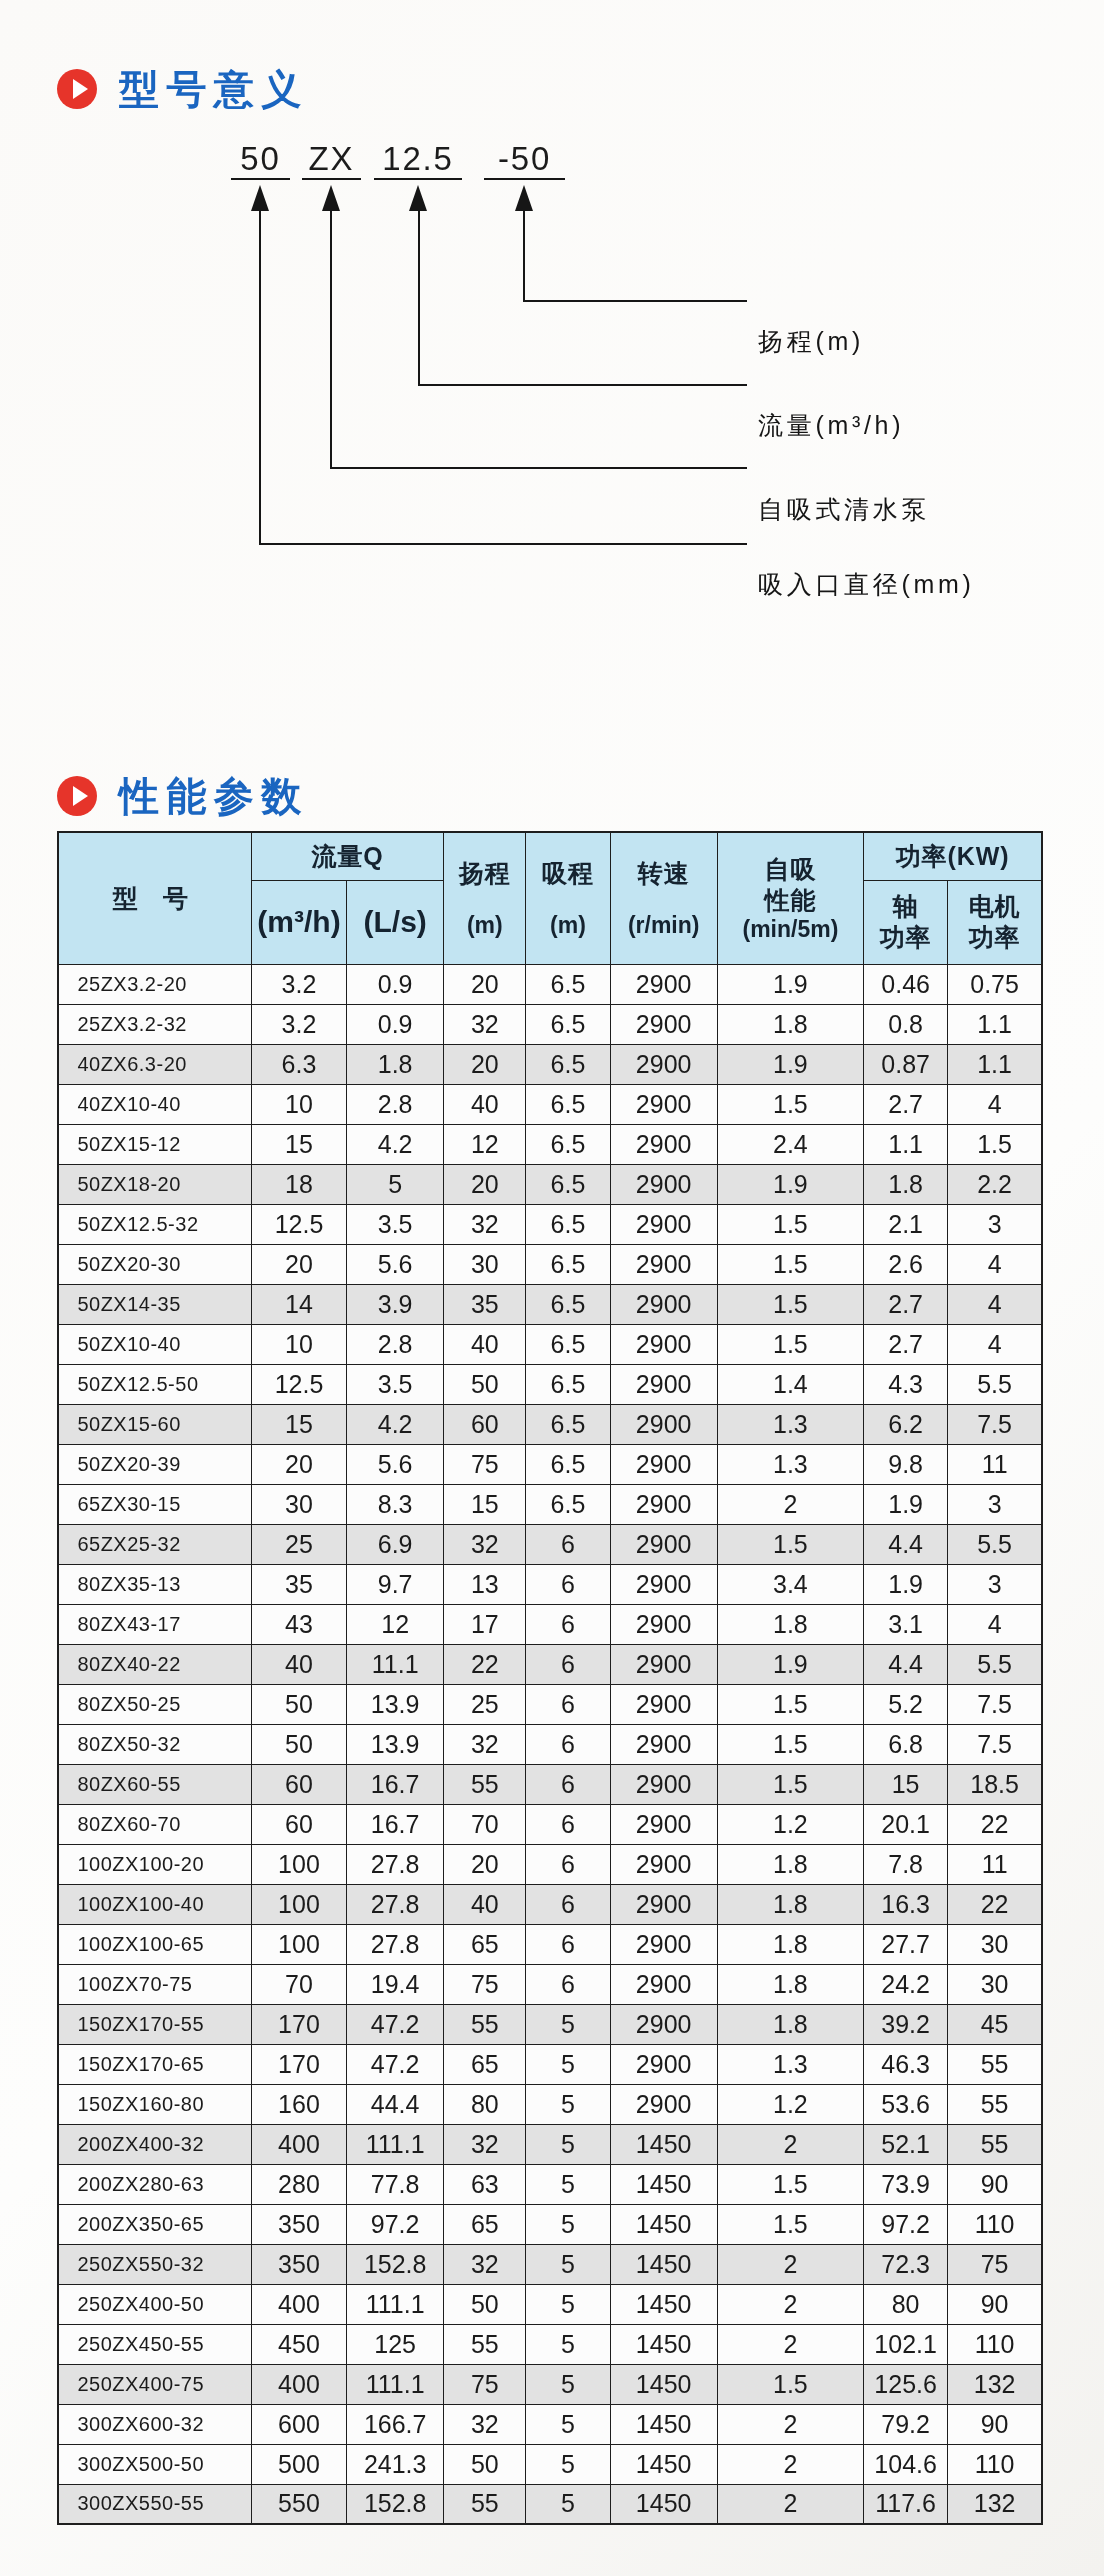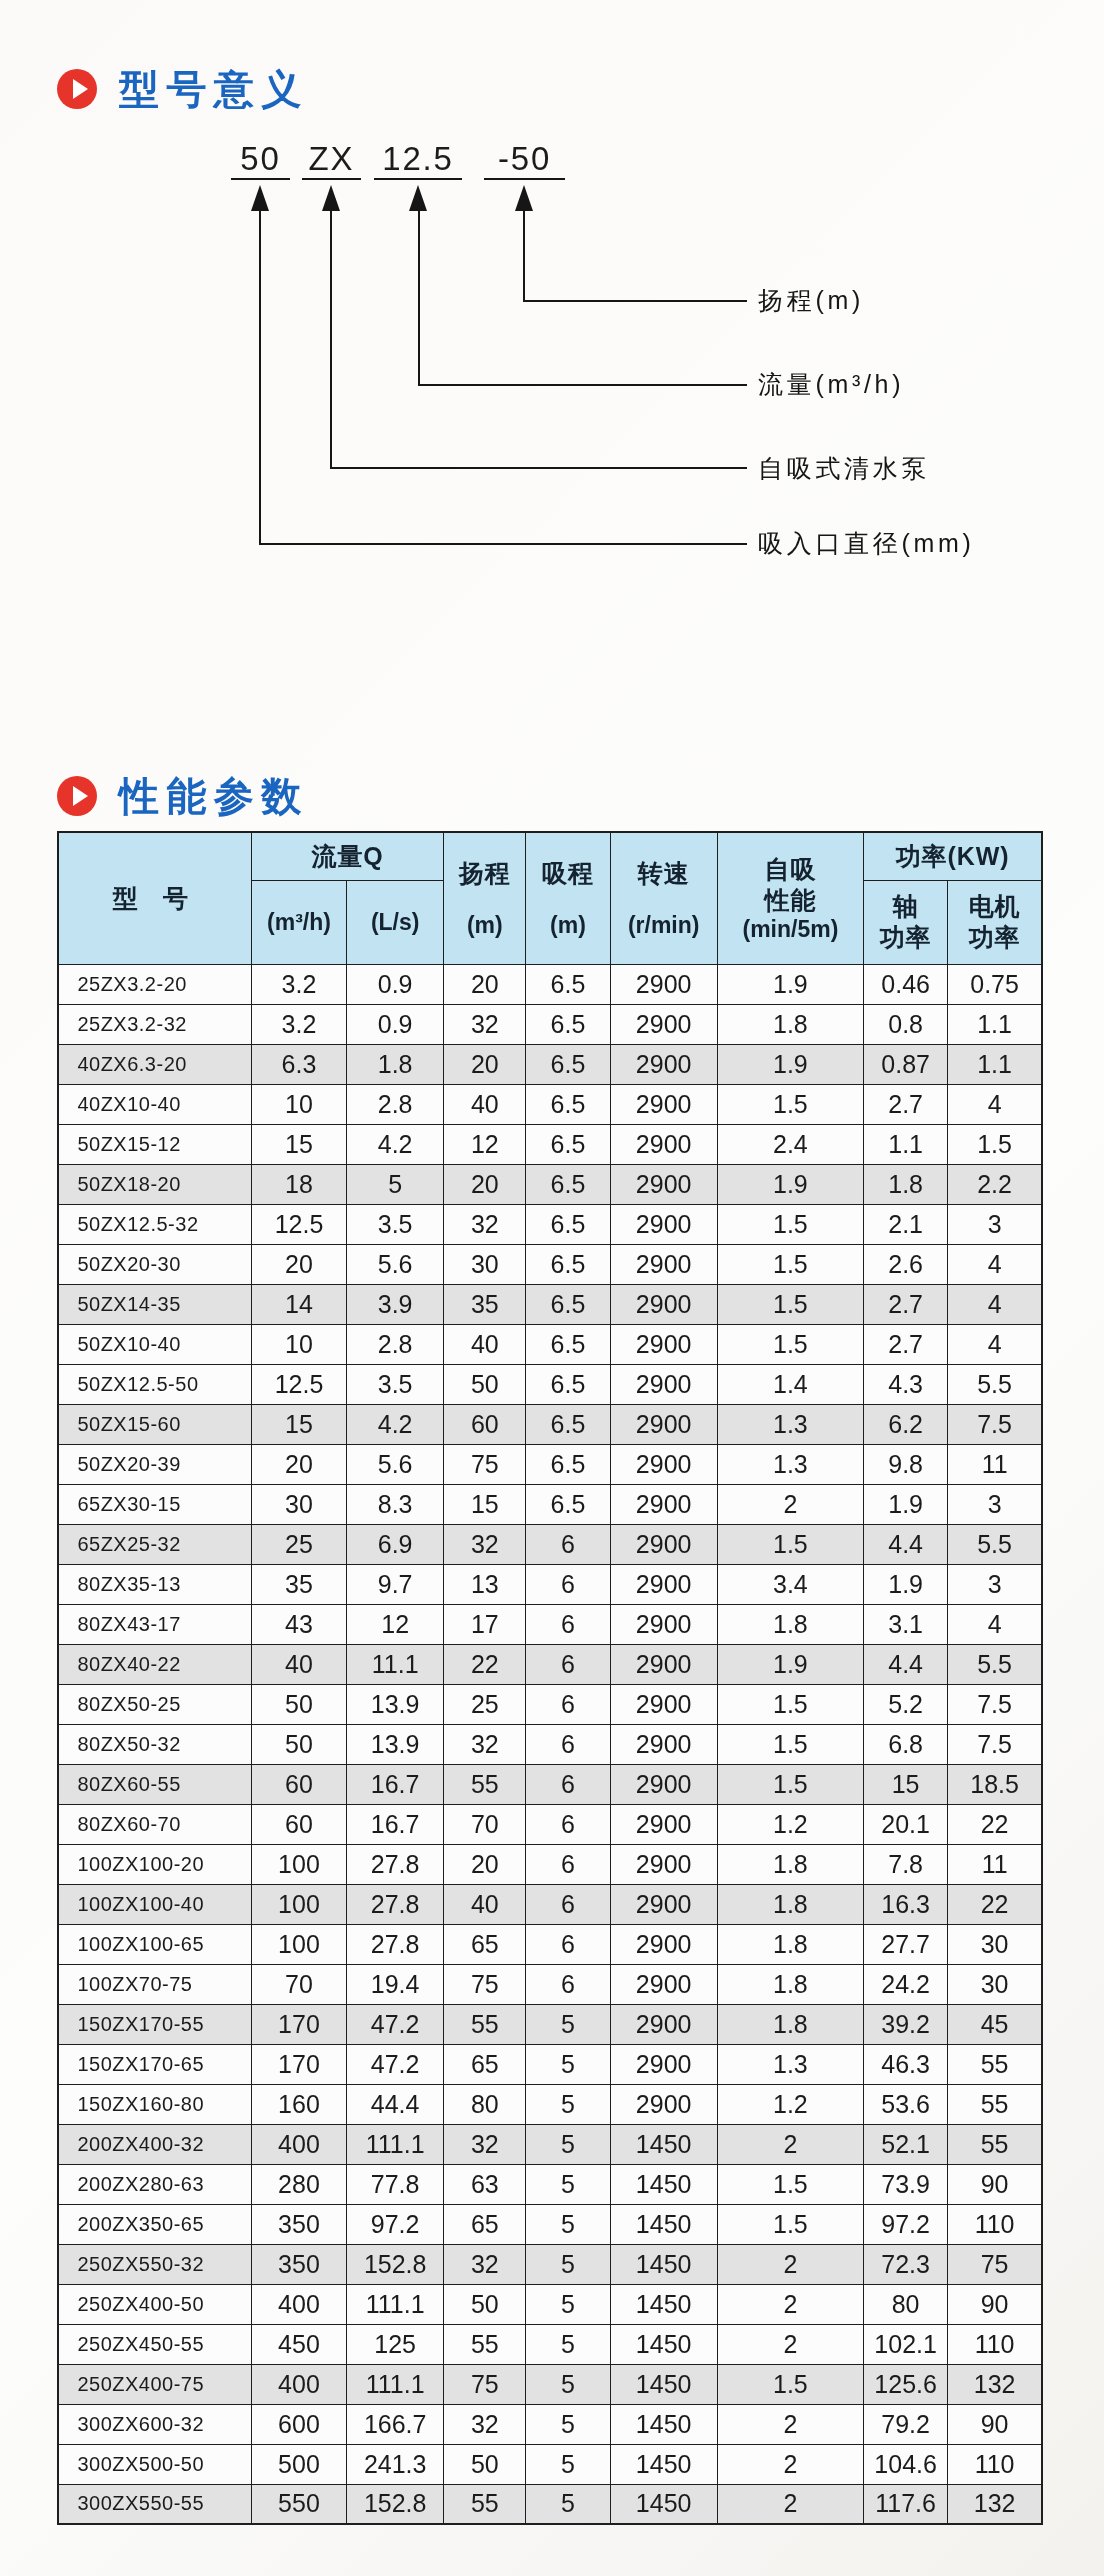--- a/index.html
+++ b/index.html
@@ -31,34 +31,34 @@
   .vline { position:absolute; top:209px; width:1.8px; background:#161616; }
   .v0 { left:259px; height:336px; }
   .v1 { left:330px; height:260px; }
   .v2 { left:418px; height:177px; }
   .v3 { left:523px; height:93px; }
   .hline { position:absolute; height:1.8px; background:#161616; }
   .h-l0 { left:523px; top:300px; width:224px; }
   .h-l1 { left:418px; top:384px; width:329px; }
   .h-l2 { left:330px; top:467px; width:417px; }
   .h-l3 { left:259px; top:543px; width:488px; }
-  .dlabel { position:absolute; left:758px; font-size:25px; color:#161616; letter-spacing:3.7px; line-height:33px; }
+  .dlabel { position:absolute; left:758px; font-size:25px; color:#161616; letter-spacing:3.7px; line-height:33px;margin-top:41px; }
   .l0 { top:284px; } .l1 { top:368px; } .l2 { top:452px;text-align:right; } .l3 { top:527px; }
   
   table.perf { position:absolute; left:57px; top:831px; width:986px;
     border-collapse:collapse; table-layout:fixed; border:2.8px solid #1e1e1e; }
   table.perf th, table.perf td { border:1.8px solid #1e1e1e; overflow:hidden; }
   thead th { background:#c2e4f2; color:#152330; font-weight:bold; vertical-align:middle;
     text-align:center; font-size:25px; letter-spacing:0.9px; }
   tr.hr1 th { height:48px; }
   tr.hr2 th { height:84px; }
   th .unit { display:block; font-size:23px; font-weight:bold; letter-spacing:0; }
   th .gap { margin-top:22px; }
   th .pre { white-space:pre-line; line-height:1.25; }
-  th.u { font-size:23px; letter-spacing:0;margin-top:7px; }
+  th.u { font-size:30px; letter-spacing:0;margin-top:7px; }
   tbody td { height:40px; background:#fcfcfc; color:#1b1b1b; font-size:25px;
     text-align:center; vertical-align:middle; }
   tbody tr.gray td { background:#e2e2e2; }
   tbody td.model { text-align:left; padding-left:18.4px; font-size:20px; letter-spacing:0.5px; }
 </style>
 </head>
 <body>
 
 <div class="page">
 

